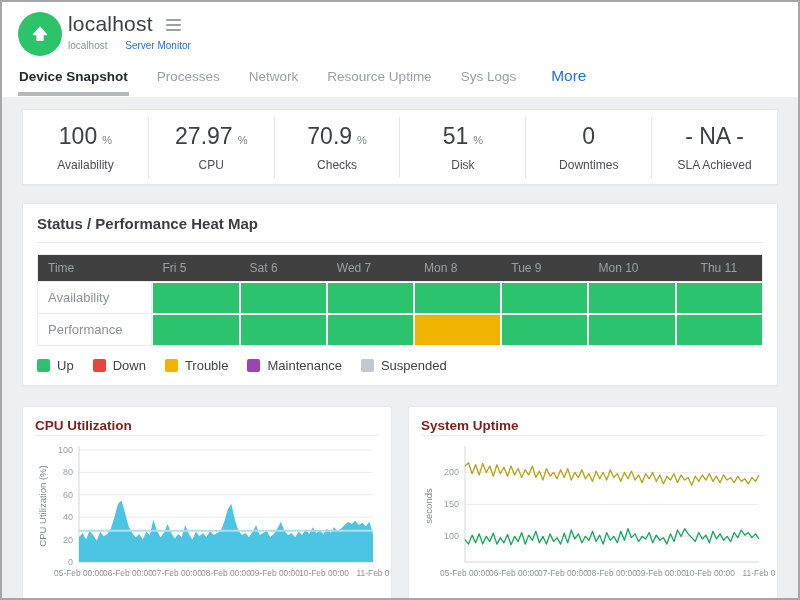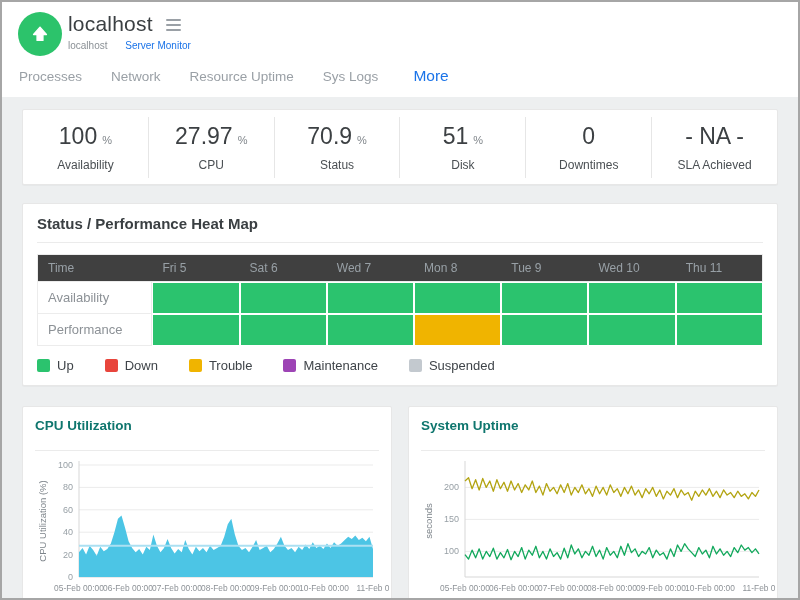--- a/index.html
+++ b/index.html
@@ -38,31 +38,31 @@
   .stat .unit{font-size:11px;color:#80868b;}
   .stat .label{font-size:12px;color:#4a4f53;margin-top:8px;}
 
   
   .heatmap{margin:0 20px 20px;padding:11px 14px 12px;}
   .heatmap h2{margin:0;font-size:15px;font-weight:600;color:#3a3f42;padding-bottom:10px;border-bottom:1px solid #ebebeb;}
   .hm-table{width:100%;margin-top:11px;border-collapse:separate;border-spacing:0;table-layout:fixed;}
   .hm-table th,.hm-table td{font-weight:400;}
   .hm-table thead th{font-size:12px;color:#98a0a6;text-align:left;padding:6px 10px;border:1px solid #ececec;border-left:none;border-right:none;background:#404040;}
   .hm-table thead th:first-child{border-left:1px solid #ececec;}
-  .hm-table thead th:last-child{border-right:1px solid #ececec;}
+  .hm-table thead th:last-child{border-right:1px solid #ececec;text-align:center;}
   .hm-table .rowlabel{font-size:13px;color:#8c9196;text-align:left;padding:8px 10px;border:1px solid #ececec;border-top:none;background:#fff;width:13%;}
   .hm-table td.cell{height:30px;border:1px solid #fff;padding:0;}
-  .hm-legend{display:flex;align-items:center;gap:31px;margin-top:12px;}
+  .hm-legend{display:flex;align-items:center;gap:19px;margin-top:12px;}
   .hm-legend .item{display:inline-flex;align-items:center;gap:7px;font-size:13px;color:#3f4449;}
   .hm-legend .sq{width:13px;height:13px;border-radius:2px;display:inline-block;}
 
   
   .charts-row{display:flex;gap:16px;margin:0 20px;}
   .chart-card{padding:11px 12px 8px;box-sizing:border-box;height:207px;}
-  .chart-card h2{margin:0;font-size:13.5px;font-weight:600;color:#0f766e;padding-bottom:17px;border-bottom:1px solid #ebebeb;}
+  .chart-card h2{margin:0;font-size:13.5px;font-weight:600;color:#7f1d1d;padding-bottom:2px;border-bottom:1px solid #ebebeb;}
   .chart-card.left{width:370px;}
   .chart-card.right{width:370px;}
   .chart-card svg{display:block;margin-top:4px;overflow:visible;}
 </style>
 </head>
 <body>
 
 <div class="page">
   <header>
     <div class="avatar">
@@ -80,20 +80,21 @@
           </span>
       </div>
       <div class="breadcrumb">
         <span class="crumb-device">localhost</span>
         <a>Server Monitor</a>
       </div>
     </div>
   </header>
 
   <nav class="tabs" id="tabs">
+      <div class="tab active">Device Snapshot</div>
       <div class="tab">Processes</div>
       <div class="tab">Network</div>
       <div class="tab">Resource Uptime</div>
       <div class="tab">Sys Logs</div>
       <div class="tab accent">More</div>
     </nav>
 
   <div class="content">
     <section class="card stats" id="stats">
         <div class="stat">
@@ -108,21 +109,21 @@
             <span class="value">27.97</span>
             <span class="unit">%</span>
           </div>
           <div class="label">CPU</div>
         </div>
         <div class="stat">
           <div class="value-row">
             <span class="value">70.9</span>
             <span class="unit">%</span>
           </div>
-          <div class="label">Status</div>
+          <div class="label">Checks</div>
         </div>
         <div class="stat">
           <div class="value-row">
             <span class="value">51</span>
             <span class="unit">%</span>
           </div>
           <div class="label">Disk</div>
         </div>
         <div class="stat">
           <div class="value-row">
@@ -142,21 +143,21 @@
       <h2>Status / Performance Heat Map</h2>
       <table class="hm-table" id="hm-table">
           <thead>
             <tr>
               <th style="width: 13%;">Time</th>
               <th>Fri 5</th>
               <th>Sat 6</th>
               <th>Wed 7</th>
               <th>Mon 8</th>
               <th>Tue 9</th>
-              <th>Wed 10</th>
+              <th>Mon 10</th>
               <th>Thu 11</th>
             </tr>
           </thead>
           <tbody>
             <tr>
               <td class="rowlabel">Availability</td>
               <td class="cell" style="background: rgb(43, 195, 110);"></td>
               <td class="cell" style="background: rgb(43, 195, 110);"></td>
               <td class="cell" style="background: rgb(43, 195, 110);"></td>
               <td class="cell" style="background: rgb(43, 195, 110);"></td>

